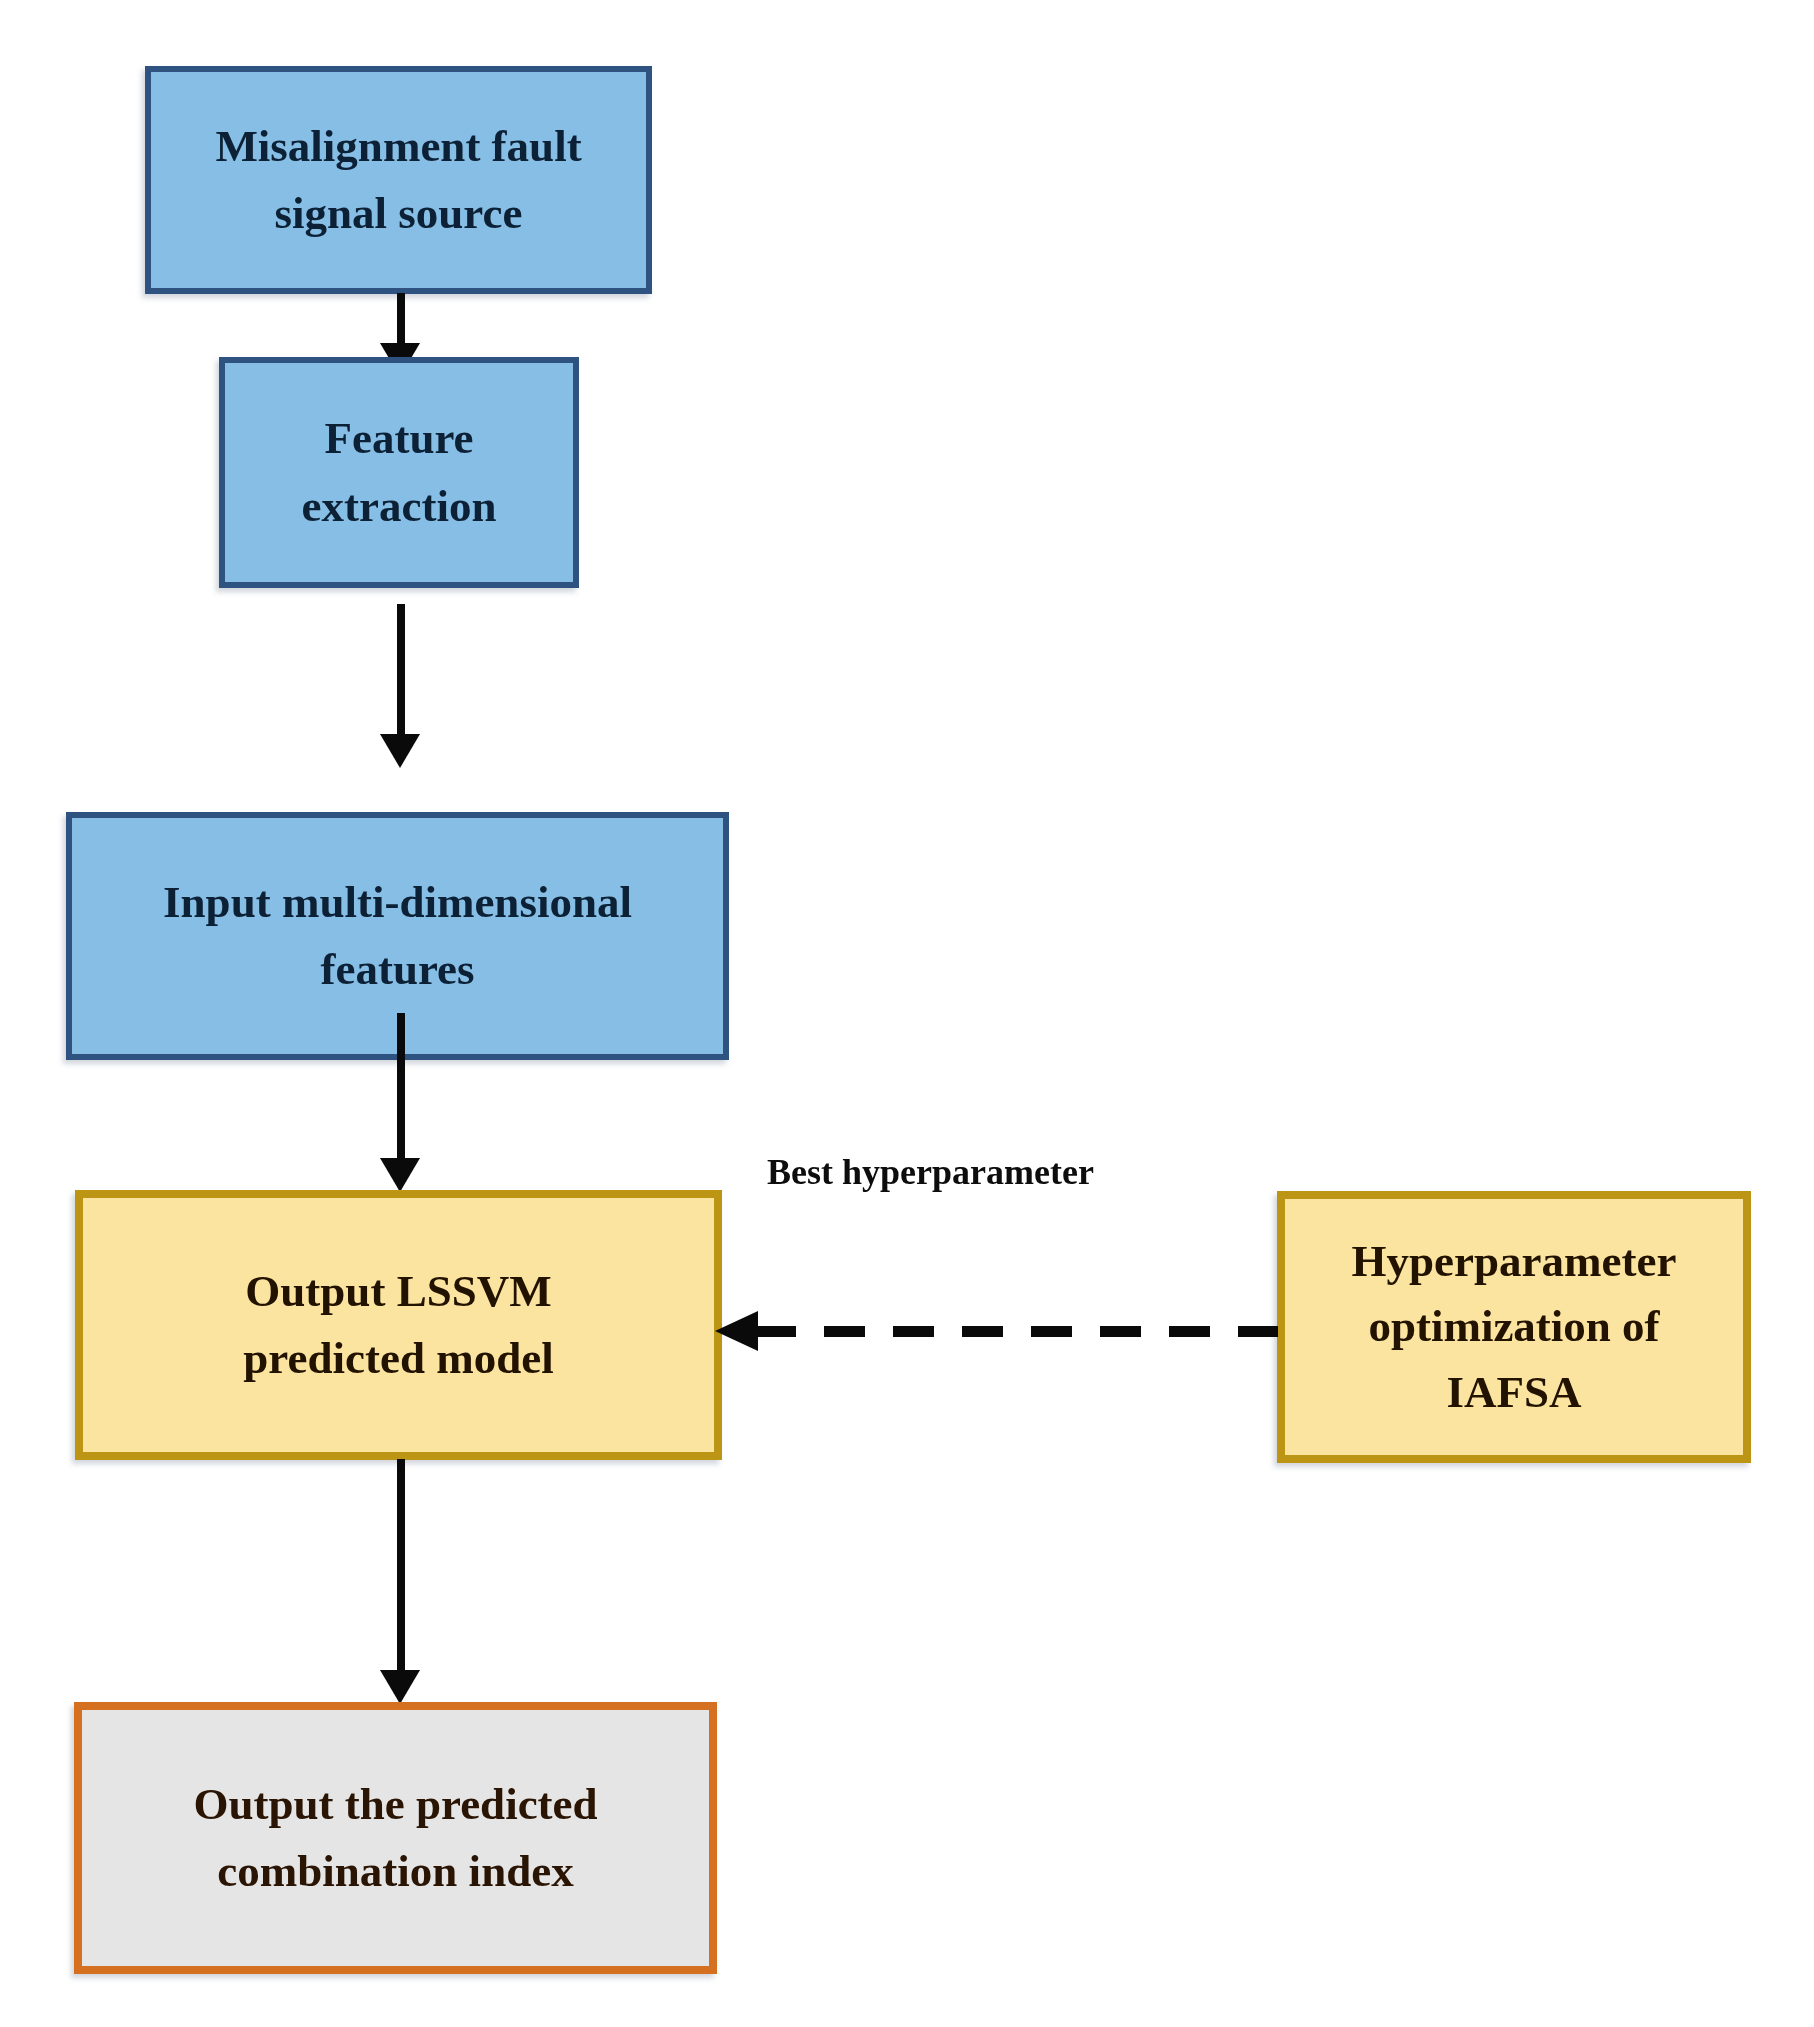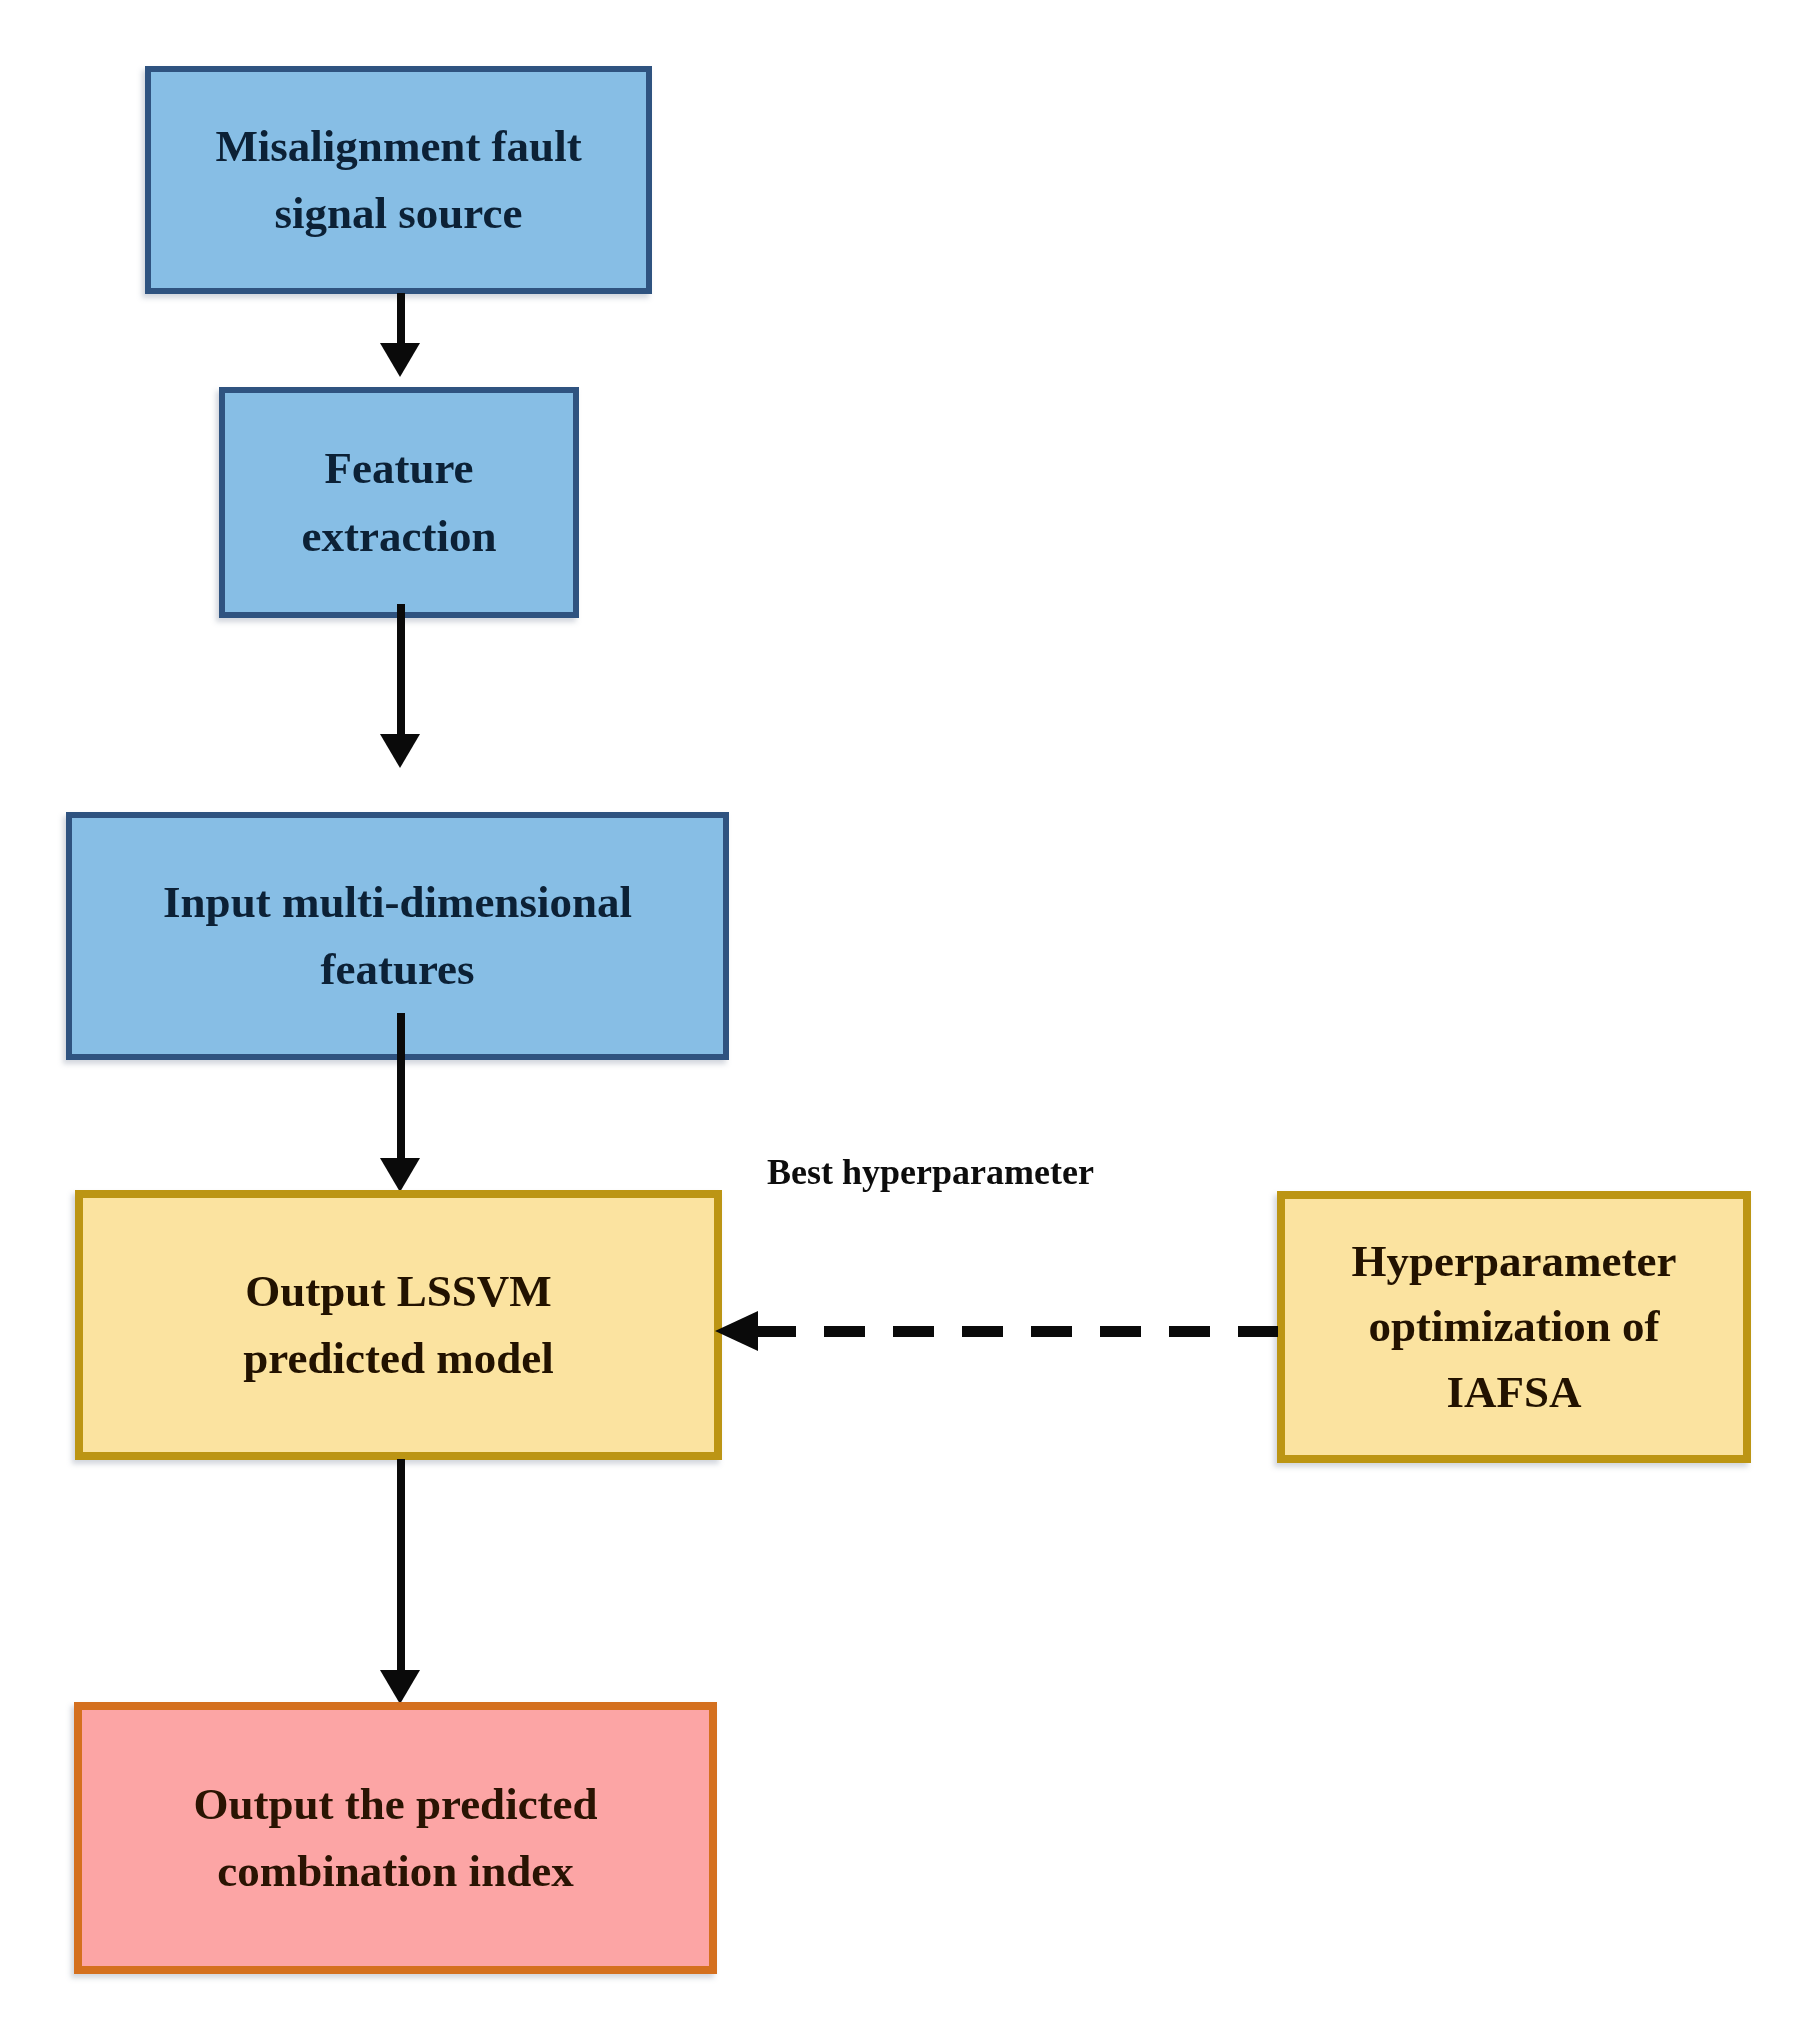--- a/index.html
+++ b/index.html
@@ -33,28 +33,28 @@
     background: #87BEE5;
     border: 6.2px solid #2F5380;
     color: #0C2136;
   }
   .yellow {
     background: #FBE3A0;
     border: 8px solid #BC9514;
     color: #221200;
   }
   .orange {
-    background: #fca5a5;
+    background: #e5e5e5;
     border: 8px solid #D4701F;
     color: #2A1403;
   }
 
   
   #node-signal-source   { left: 145px; top: 66px;   width: 507px; height: 228px; }
-  #node-feature         { left: 219px; top: 387px;  width: 360px; height: 231px; }
+  #node-feature         { left: 219px; top: 357px;  width: 360px; height: 231px; }
   #node-input           { left: 66px;  top: 812px;  width: 663px; height: 248px; }
   #node-model           { left: 75px;  top: 1190px; width: 647px; height: 270px; }
   #node-optimizer       { left: 1277px;top: 1191px; width: 474px; height: 272px; line-height: 1.45; }
   #node-output          { left: 74px;  top: 1702px; width: 643px; height: 272px; }
 
   
   .vline {
     position: absolute;
     width: 8px;
     background: #0A0A0A;

